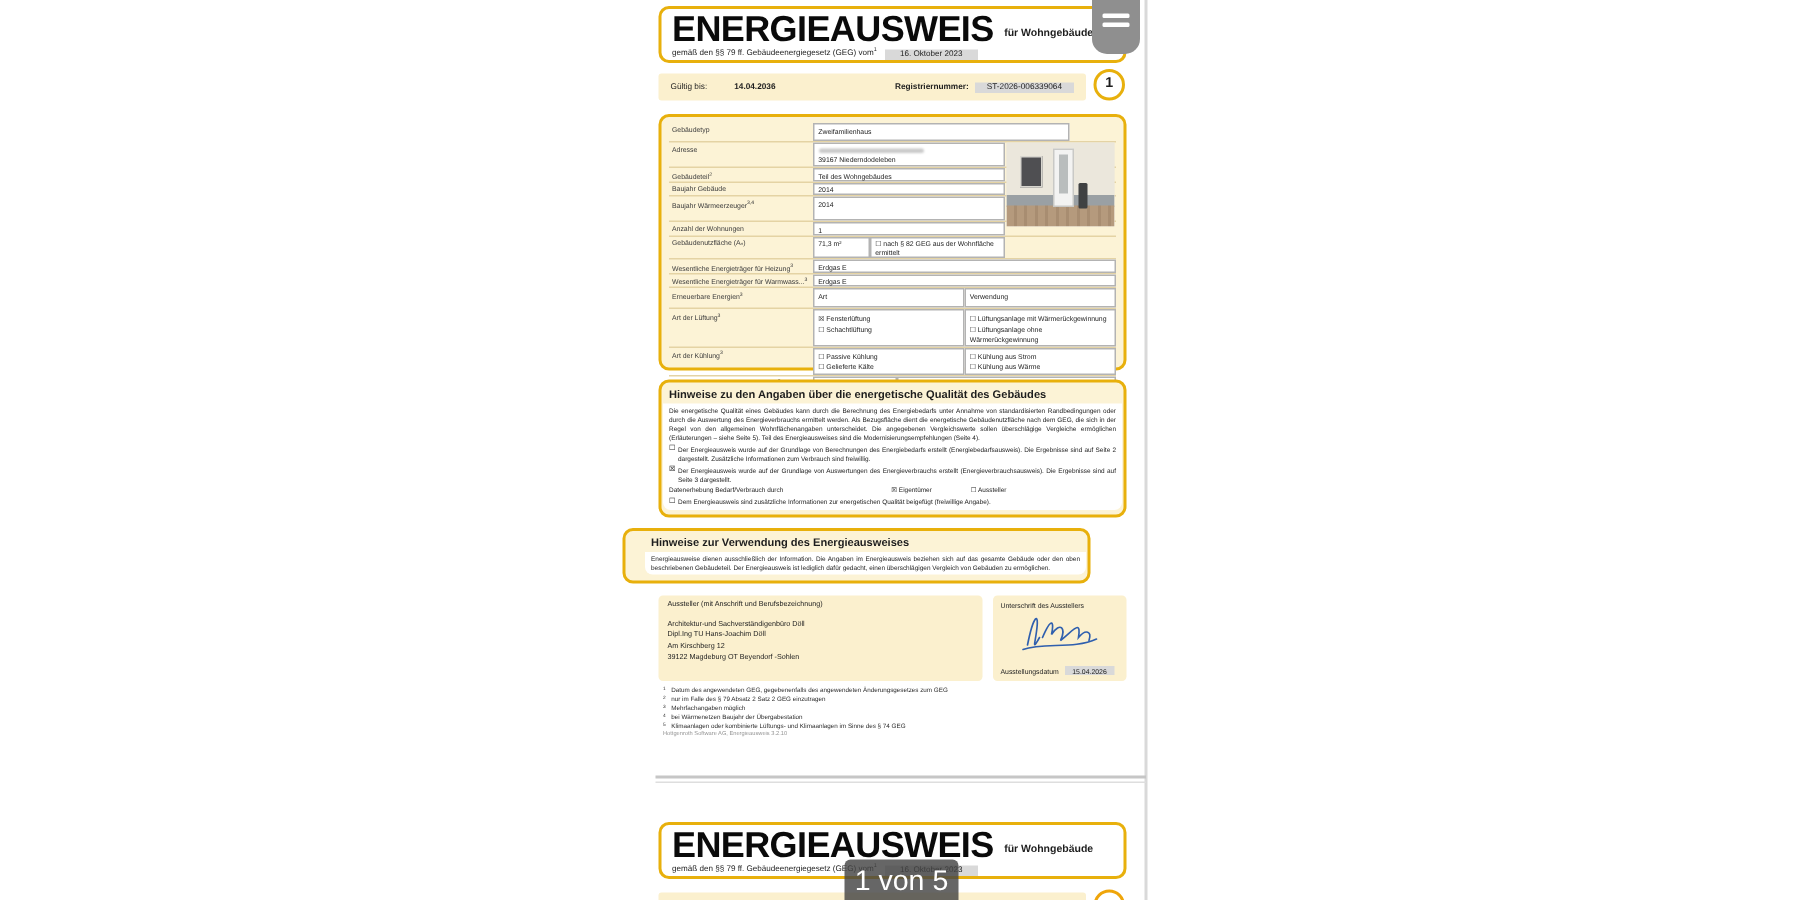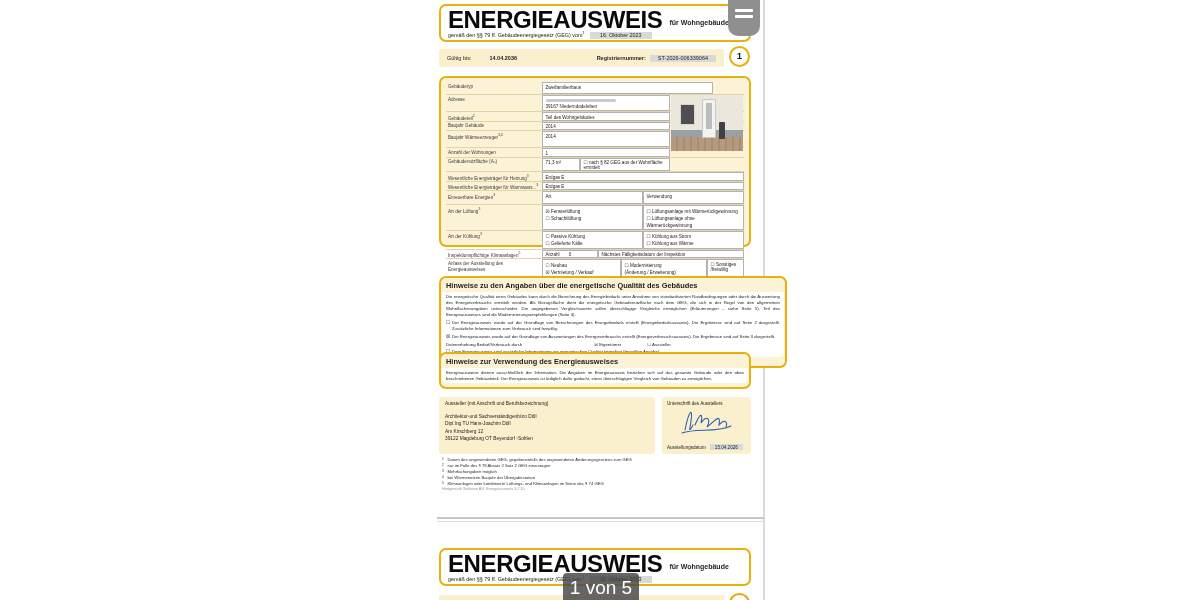--- a/index.html
+++ b/index.html
@@ -233,21 +233,21 @@
       <div class="ph-ground"></div>
       <div class="ph-window"></div>
       <div class="ph-door">
           <div class="ph-glass"></div>
         </div>
       <div class="ph-plant"></div>
     </div>
   </div>
 </div>
 
-<div class="ybox hint" style="left:439px;top:253px;width:348px;height:92px;margin-top:23px;">
+<div class="ybox hint" style="left:439px;top:253px;width:312px;height:92px;">
   <div class="sec-title">Hinweise zu den Angaben über die energetische Qualität des Gebäudes</div>
   <div class="sec-body">
     <div class="para">Die energetische Qualität eines Gebäudes kann durch die Berechnung des Energiebedarfs unter Annahme von standardisierten Randbedingungen oder durch die Auswertung des Energieverbrauchs ermittelt werden. Als Bezugsfläche dient die energetische Gebäudenutzfläche nach dem GEG, die sich in der Regel von den allgemeinen Wohnflächenangaben unterscheidet. Die angegebenen Vergleichswerte sollen überschlägige Vergleiche ermöglichen (Erläuterungen – siehe Seite 5). Teil des Energieausweises sind die Modernisierungsempfehlungen (Seite 4).</div>
     <div class="cbrow">
       <span class="cbx">☐</span>
       <span class="cbt">Der Energieausweis wurde auf der Grundlage von Berechnungen des Energiebedarfs erstellt (Energiebedarfsausweis). Die Ergebnisse sind auf Seite 2 dargestellt. Zusätzliche Informationen zum Verbrauch sind freiwillig.</span>
     </div>
     <div class="cbrow">
       <span class="cbx">☒</span>
       <span class="cbt">Der Energieausweis wurde auf der Grundlage von Auswertungen des Energieverbrauchs erstellt (Energieverbrauchsausweis). Die Ergebnisse sind auf Seite 3 dargestellt.</span>
@@ -257,21 +257,21 @@
       <span class="dz1">☒ Eigentümer</span>
       <span class="dz2">☐ Aussteller</span>
     </div>
     <div class="cbrow">
       <span class="cbx">☐</span>
       <span class="cbt">Dem Energieausweis sind zusätzliche Informationen zur energetischen Qualität beigefügt (freiwillige Angabe).</span>
     </div>
   </div>
 </div>
 
-<div class="ybox hint" style="left:439px;top:352px;width:312px;height:37px;">
+<div class="ybox hint" style="left:415px;top:352px;width:312px;height:37px;padding-left:12px;">
   <div class="sec-title">Hinweise zur Verwendung des Energieausweises</div>
   <div class="sec-body">
     <div>Energieausweise dienen ausschließlich der Information. Die Angaben im Energieausweis beziehen sich auf das gesamte Gebäude oder den oben beschriebenen Gebäudeteil. Der Energieausweis ist lediglich dafür gedacht, einen überschlägigen Vergleich von Gebäuden zu ermöglichen.</div>
   </div>
 </div>
 
 <div class="iss-left">
   <div>Aussteller (mit Anschrift und Berufsbezeichnung)</div>
   <div class="iss-lines">
     <div>Architektur-und Sachverständigenbüro Döll</div>

